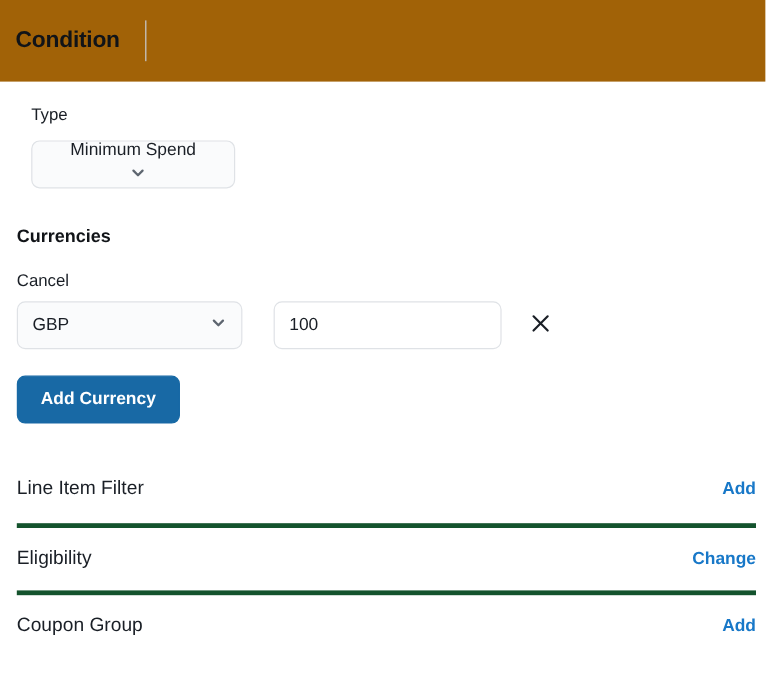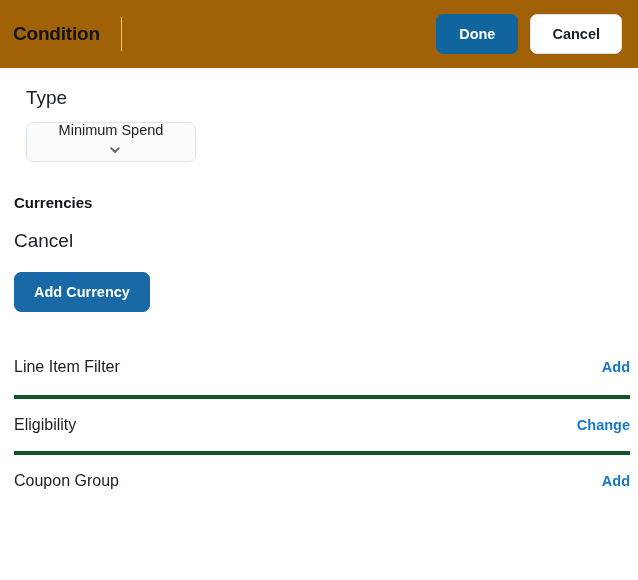--- a/index.html
+++ b/index.html
@@ -72,21 +72,21 @@
     box-shadow: 0 1px 1px rgba(16,24,40,0.04);
   }
 
   
   .content {
     background: #ffffff;
     padding: 0;
   }
 
   .field-label {
-    font-size: 19px;
+    font-size: 14px;
     font-weight: normal;
     color: #1a1f26;
     line-height: 1;
   }
 
   .type-block {
     padding: 20px 0 0 26px;
   }
   .type-block .field-label {
     margin-bottom: 15px;
@@ -216,24 +216,20 @@
 </head>
 <body>
 
 <div class="header">
   <div class="header-title">Condition</div>
 
   <div class="header-divider"></div>
 
   <div class="header-spacer"></div>
 
-  <div class="header-actions">
-    <button class="btn btn-primary">Done</button>
-    <button class="btn btn-secondary">Cancel</button>
-  </div>
 </div>
 
 <div class="content">
 
   <div class="type-block">
     <div class="field-label">Type</div>
 
     <div class="select-box" id="type-select">
       <span class="select-value">Minimum Spend</span>
       <span class="chev">
@@ -245,20 +241,40 @@
   </div>
 
   <div class="currencies-heading">
     <div class="section-heading">Currencies</div>
   </div>
 
   <div class="currency-row-labels">
     <div class="field-label lbl-value">Cancel</div>
   </div>
 
+  <div class="currency-row">
+    <div class="select-box" id="code-select">
+      <span class="select-value">GBP</span>
+      <span class="chev">
+        <svg width="14" height="14" viewBox="0 0 14 14" aria-hidden="true">
+          <path d="M3.2 5.2 L7 9 L10.8 5.2" fill="none" stroke="#5e6670" stroke-width="1.9" stroke-linecap="round" stroke-linejoin="round"></path>
+        </svg>
+      </span>
+    </div>
+
+    <input class="text-input" type="text" value="100" style="">
+
+    <button class="remove-btn">
+      <span>
+        <svg width="17" height="17" viewBox="0 0 17 17" aria-hidden="true">
+          <path d="M2.6 2.6 L14.4 14.4 M14.4 2.6 L2.6 14.4" fill="none" stroke="#1a1f26" stroke-width="1.8" stroke-linecap="round"></path>
+        </svg>
+      </span>
+    </button>
+  </div>
 
   <div class="add-currency-wrap">
     <button class="btn" id="add-currency-button">Add Currency</button>
   </div>
 
   <div class="link-rows">
 
     <div class="link-row">
       <span class="link-row-label">Line Item Filter</span>
       <span class="link-row-action">Add</span>

